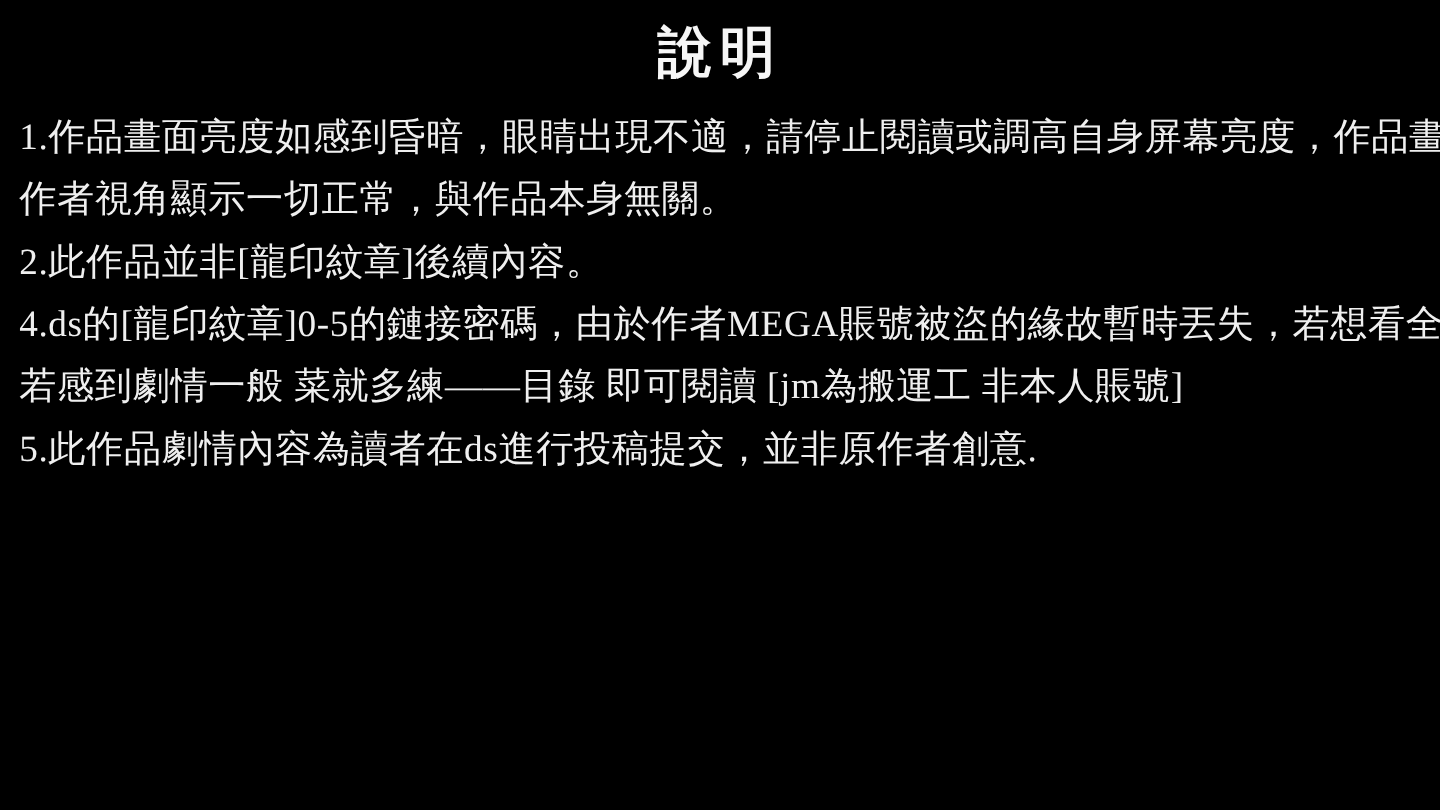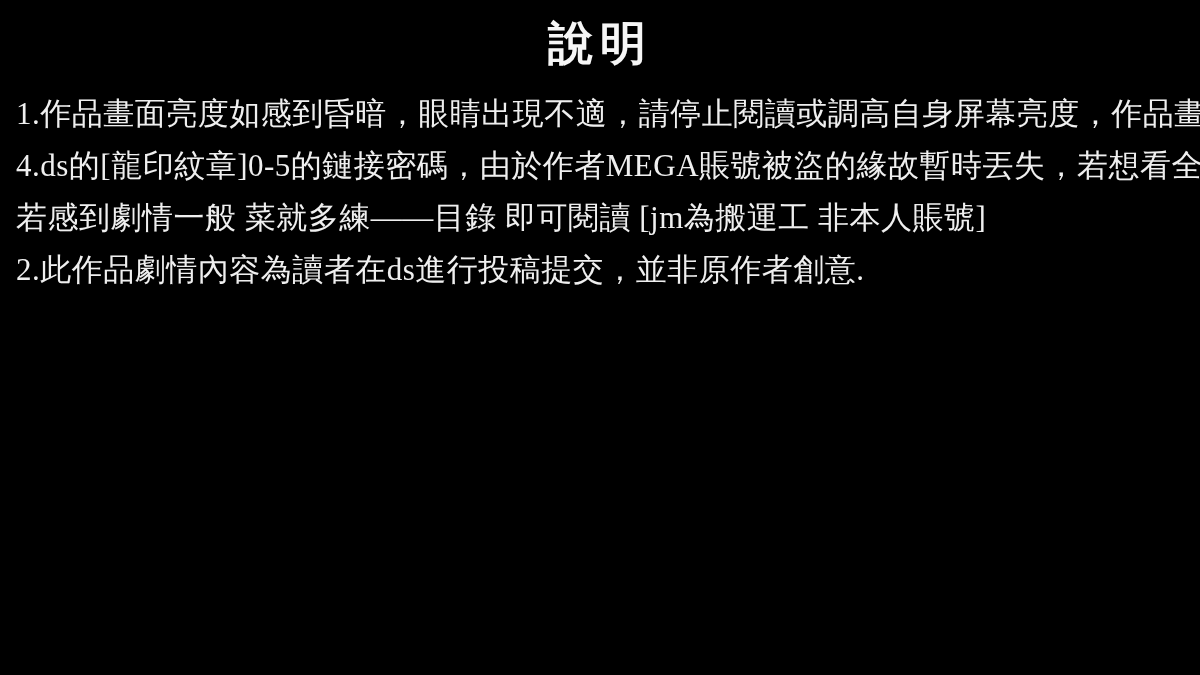--- a/index.html
+++ b/index.html
@@ -43,17 +43,19 @@
     letter-spacing: 0.5px;
   }
 </style>
 </head>
 <body>
 
 <div class="notice-page">
   <h1 class="page-title">說明</h1>
   <div class="notice-body">
     <div class="notice-line">1.作品畫面亮度如感到昏暗，眼睛出現不適，請停止閱讀或調高自身屏幕亮度，作品畫面</div>
+    <div class="notice-line">作者視角顯示一切正常，與作品本身無關。</div>
+    <div class="notice-line">2.此作品並非[龍印紋章]後續內容。</div>
     <div class="notice-line">4.ds的[龍印紋章]0-5的鏈接密碼，由於作者MEGA賬號被盜的緣故暫時丟失，若想看全章</div>
     <div class="notice-line">若感到劇情一般 菜就多練——目錄 即可閱讀 [jm為搬運工 非本人賬號]</div>
-    <div class="notice-line">2.此作品劇情內容為讀者在ds進行投稿提交，並非原作者創意.</div>
+    <div class="notice-line">5.此作品劇情內容為讀者在ds進行投稿提交，並非原作者創意.</div>
   </div>
 </div>
 
 </body></html>

